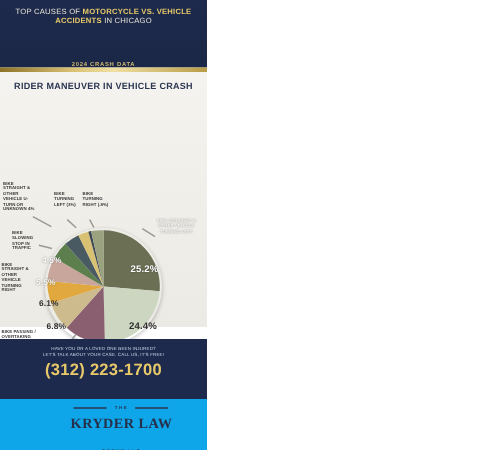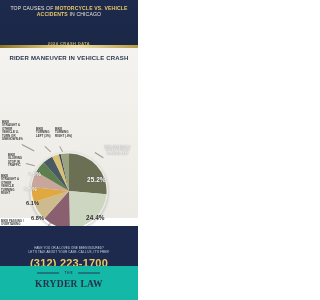--- a/index.html
+++ b/index.html
@@ -77,35 +77,36 @@
   .cl.white{color:#ffffff;text-shadow:0 0 1px rgba(0,0,0,.6);}
 
   .source{
     position:absolute;left:0;top:219px;width:138px;text-align:center;
     color:#6b6b66;font-size:2.9px;letter-spacing:.05px;
   }
 
   
   .cta{
     position:absolute;left:0;top:226px;width:138px;height:40px;
-    background:#1d2a4d;box-sizing:border-box;padding-top:20px;
+    background:#1d2a4d;box-sizing:border-box;padding-top:4px;
   }
   .cta-line{
     color:#cfd6e6;font-size:3px;line-height:4px;text-align:center;
     text-transform:uppercase;letter-spacing:.1px;
   }
   .cta-phone{
     margin-top:3px;text-align:center;color:#e8c96a;
     font-size:11px;font-weight:700;letter-spacing:.2px;
   }
 
   
   .logo{
     position:absolute;left:0;top:266px;width:138px;height:34px;
-    background:#14b8a6;
+    background:#0ea5e9;
+    padding-left:24px;
   }
   .logo-inner{
     position:absolute;left:50%;top:50%;transform:translate(-50%,-50%);
     text-align:center;white-space:nowrap;
   }
   .logo-the{
     color:#2b3552;font-size:3px;letter-spacing:1px;font-weight:700;
     position:relative;display:inline-block;padding:0 5px;
   }
   .logo-the:before,.logo-the:after{

